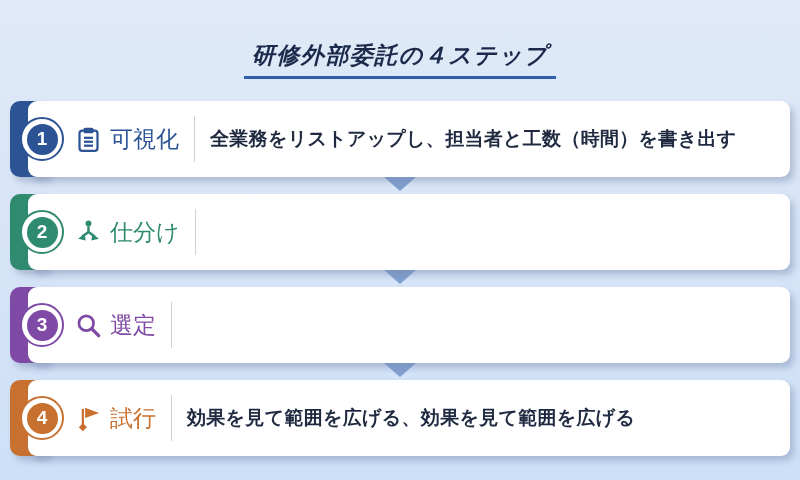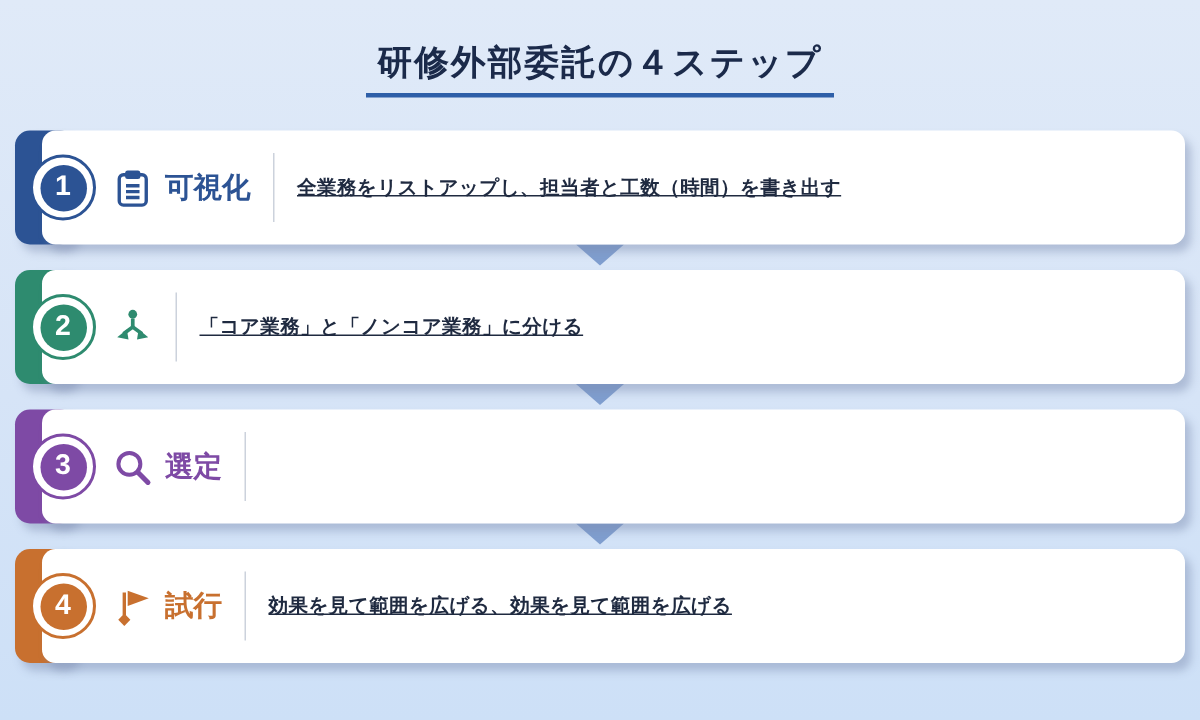--- a/index.html
+++ b/index.html
@@ -1,21 +1,21 @@
 <!DOCTYPE html>
 <html><head>
 <meta charset="utf-8">
 <style>
   html,body{margin:0;padding:0;}
   body{
     width:800px;height:480px;overflow:hidden;
     background:linear-gradient(180deg,#e0eaf8 0%,#d6e4f7 55%,#cde0f7 100%);
     font-family:"Liberation Sans","DejaVu Sans",sans-serif;
   }
-  .title-wrap{text-align:center;margin-top:26px;}
+  .title-wrap{text-align:center;margin-top:40px;font-style:italic;}
   .title{
     display:inline-block;font-size:23px;font-weight:bold;color:#1b2a4a;
     border-bottom:3px solid #2e5fa8;padding:0 8px 5px;letter-spacing:1.5px;
   }
   .steps{margin:22px 10px 0;}
   .step-row{position:relative;height:76px;}
   .band{
     position:absolute;left:0;top:0;width:40px;height:100%;
     background:var(--accent);border-radius:10px;
     box-shadow:4px 5px 6px rgba(125,140,175,0.45);
@@ -30,23 +30,23 @@
     background:#fff;display:flex;align-items:center;justify-content:center;
     margin-left:-16px;flex:0 0 auto;
   }
   .num-inner{
     width:31px;height:31px;border-radius:50%;background:var(--accent);
     color:#fff;font-weight:bold;font-size:19px;
     display:flex;align-items:center;justify-content:center;
   }
   .icon{margin-left:11px;color:var(--accent);display:flex;flex:0 0 auto;}
   .icon svg{width:27px;height:27px;display:block;}
-  .label{margin-left:8px;font-size:19px;font-weight:bold;color:var(--accent);white-space:nowrap;}
+  .label{margin-left:8px;font-size:23px;font-weight:normal;color:var(--accent);white-space:nowrap;}
   .divider{width:1px;height:46px;background:#ccd2dc;margin:0 15px;flex:0 0 auto;}
-  .desc{font-size:13px;font-weight:bold;color:#1f2a40;letter-spacing:0.3px;white-space:nowrap;text-decoration:underline;}
+  .desc{font-size:19px;font-weight:bold;color:#1f2a40;letter-spacing:0.3px;white-space:nowrap;}
   .arrow{height:17px;display:flex;justify-content:center;align-items:flex-start;}
   .arrow-tri{
     width:0;height:0;
     border-left:16px solid transparent;border-right:16px solid transparent;
     border-top:14px solid #7f9ecf;
   }
 </style>
 </head>
 <body>
 
@@ -90,22 +90,22 @@
       <span class="icon">
         <svg viewBox="0 0 24 24">
           <circle cx="12" cy="4" r="2.6" fill="currentColor"></circle>
           <path d="M12 6.5 V11.5" stroke="currentColor" stroke-width="2.2" fill="none"></path>
           <path d="M12 11.5 L6.5 15.5" stroke="currentColor" stroke-width="2.2" fill="none"></path>
           <path d="M12 11.5 L17.5 15.5" stroke="currentColor" stroke-width="2.2" fill="none"></path>
           <path d="M8.5 13 L2.8 17.6 L9.5 19 Z" fill="currentColor"></path>
           <path d="M15.5 13 L21.2 17.6 L14.5 19 Z" fill="currentColor"></path>
         </svg>
       </span>
+      <span class="label">仕分け</span>
       <span class="divider"></span>
-      <span class="desc">「コア業務」と「ノンコア業務」に分ける</span>
     </div>
   </div>
 
   <div class="arrow">
       <span class="arrow-tri"></span>
     </div>
 
   <div class="step-row" style="--accent: #7e4aa5;">
     <div class="band"></div>
     <div class="card">

